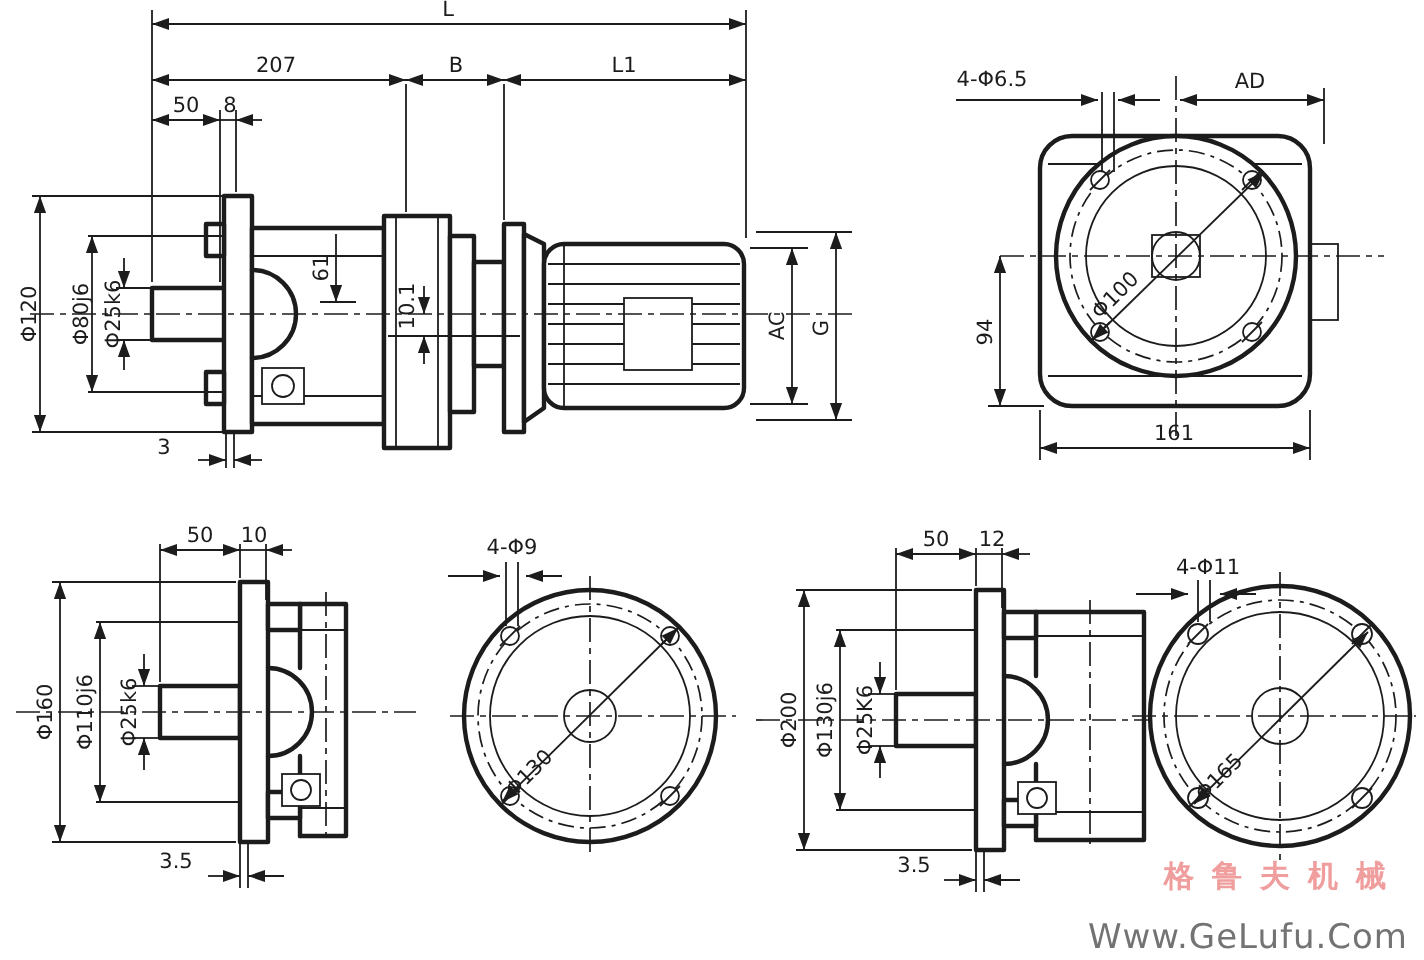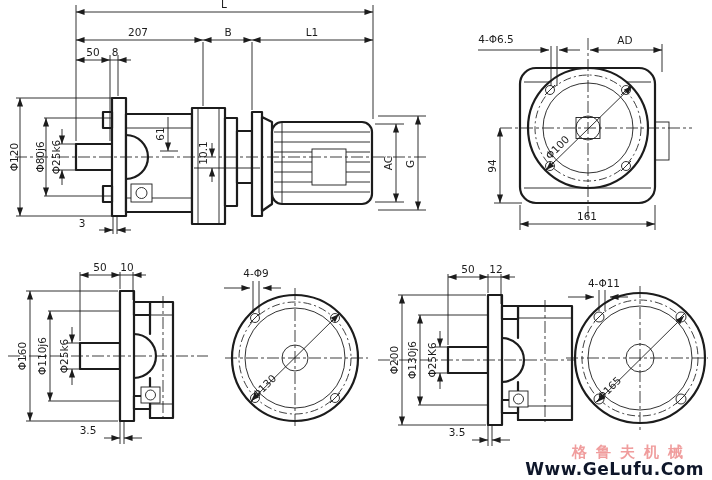--- a/index.html
+++ b/index.html
@@ -8,22 +8,22 @@
   svg{position:absolute;left:0;top:0;}
   
   .k  {stroke:#1c1c1c;fill:none;stroke-width:2.2;stroke-linejoin:round;stroke-linecap:round;}
   .kf {stroke:#1c1c1c;fill:#ffffff;stroke-width:2.2;stroke-linejoin:round;}
   .t  {stroke:#1c1c1c;fill:none;stroke-width:0.9;}
   .tf {stroke:#1c1c1c;fill:#ffffff;stroke-width:0.9;}
   .c  {stroke:#1c1c1c;fill:none;stroke-width:0.85;stroke-dasharray:12 3 3 3;}
   .bc {stroke:#1c1c1c;fill:none;stroke-width:0.85;stroke-dasharray:8 3 2 3;}
   text.dim{font-size:10.5px;fill:#1c1c1c;font-family:"DejaVu Sans",sans-serif;}
   .wm{position:absolute;right:8px;bottom:2px;text-align:right;line-height:1.0;}
-  .wm .brand{display:block;color:#f09d9d;font-weight:bold;font-size:15px;letter-spacing:9px;margin-right:12px;}
-  .wm .url{display:block;color:#0f172a;font-weight:bold;font-size:17px;letter-spacing:.5px;margin-top:1px;}
+  .wm .brand{display:block;color:#f09d9d;font-weight:bold;font-size:15px;letter-spacing:9px;margin-right:2px;}
+  .wm .url{display:block;color:#737373;font-weight:normal;font-size:17px;letter-spacing:.5px;margin-top:15px;}
 </style>
 </head>
 <body>
 
 <div id="canvas">
 <svg width="712" height="480" viewBox="0 0 712 480">
   <defs>
     <marker id="ar" viewBox="0 0 10 10" refX="9.5" refY="5" markerWidth="10" markerHeight="10" orient="auto-start-reverse">
       <path d="M0,1.6 L9.5,5 L0,8.4 Z" fill="#1c1c1c"></path>
     </marker>

